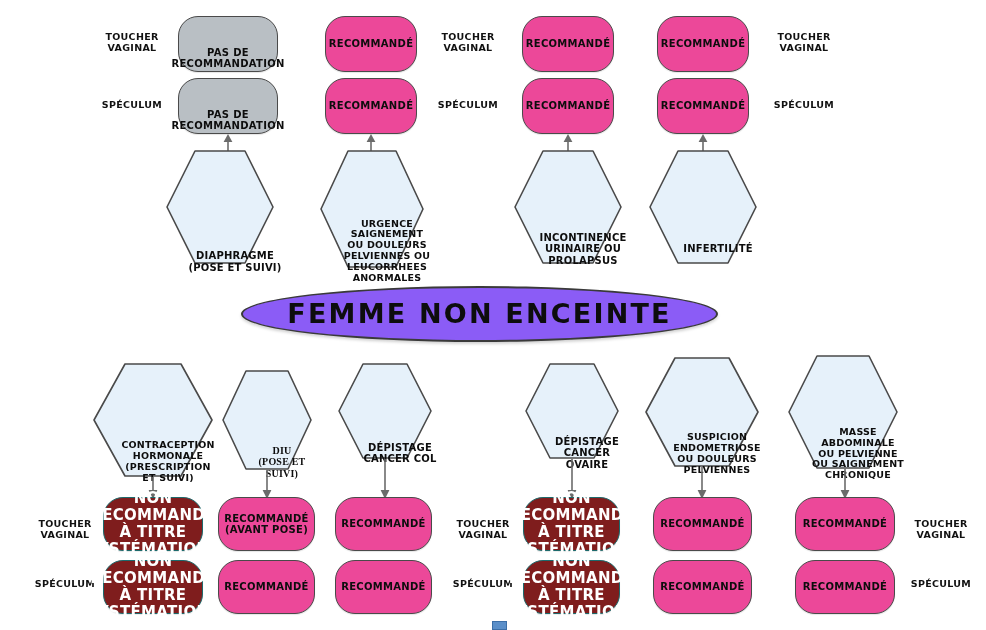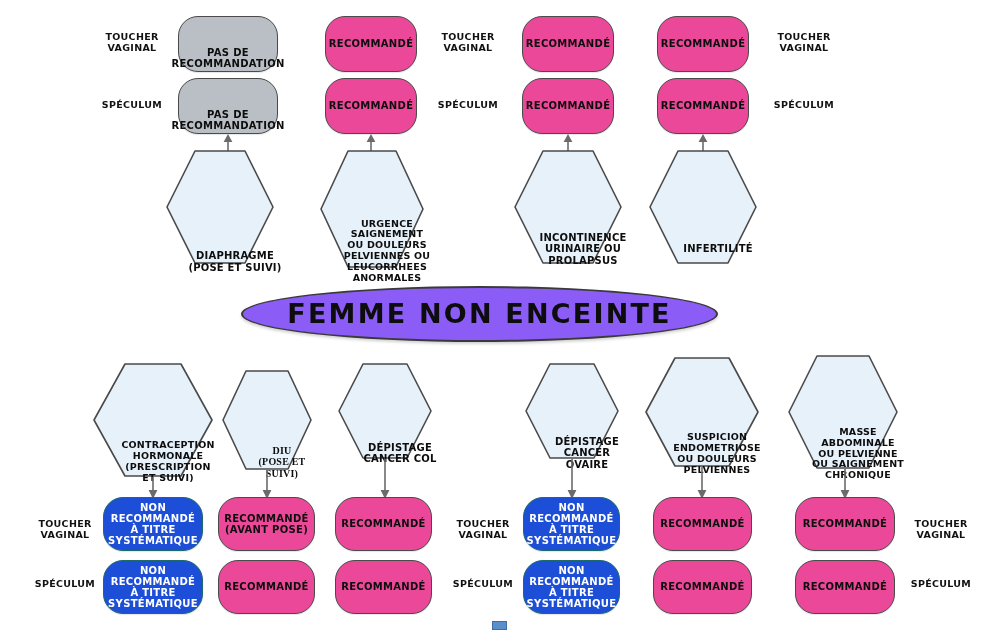--- a/index.html
+++ b/index.html
@@ -35,24 +35,24 @@
     font-size:10px;
     padding:2px 4px;
     box-shadow:0 1px 1px rgba(0,0,0,.10);
   }
   .pill.gray{
     background:#b9bfc4;
     border-color:#4a4a4a;
     align-items:flex-end;
   }
   .pill.teal{
-    background:#1d4ed8;
+    background:#7f1d1d;
     border-color:#1d6a6c;
     color:#ffffff;
-    font-size:10px;
+    font-size:15px;
   }
   .hexwrap{position:absolute;}
   .hexwrap svg{position:absolute;left:0;top:0;overflow:visible;}
   .hexwrap .hexlabel{
     position:absolute;left:15px;top:0;width:100%;height:100%;
     display:flex;align-items:center;justify-content:center;
     text-align:center;font-size:10px;font-weight:700;color:#0d0d0d;
     line-height:1.14;letter-spacing:.2px;
     padding:0 4px;box-sizing:border-box;
     pointer-events:none;

